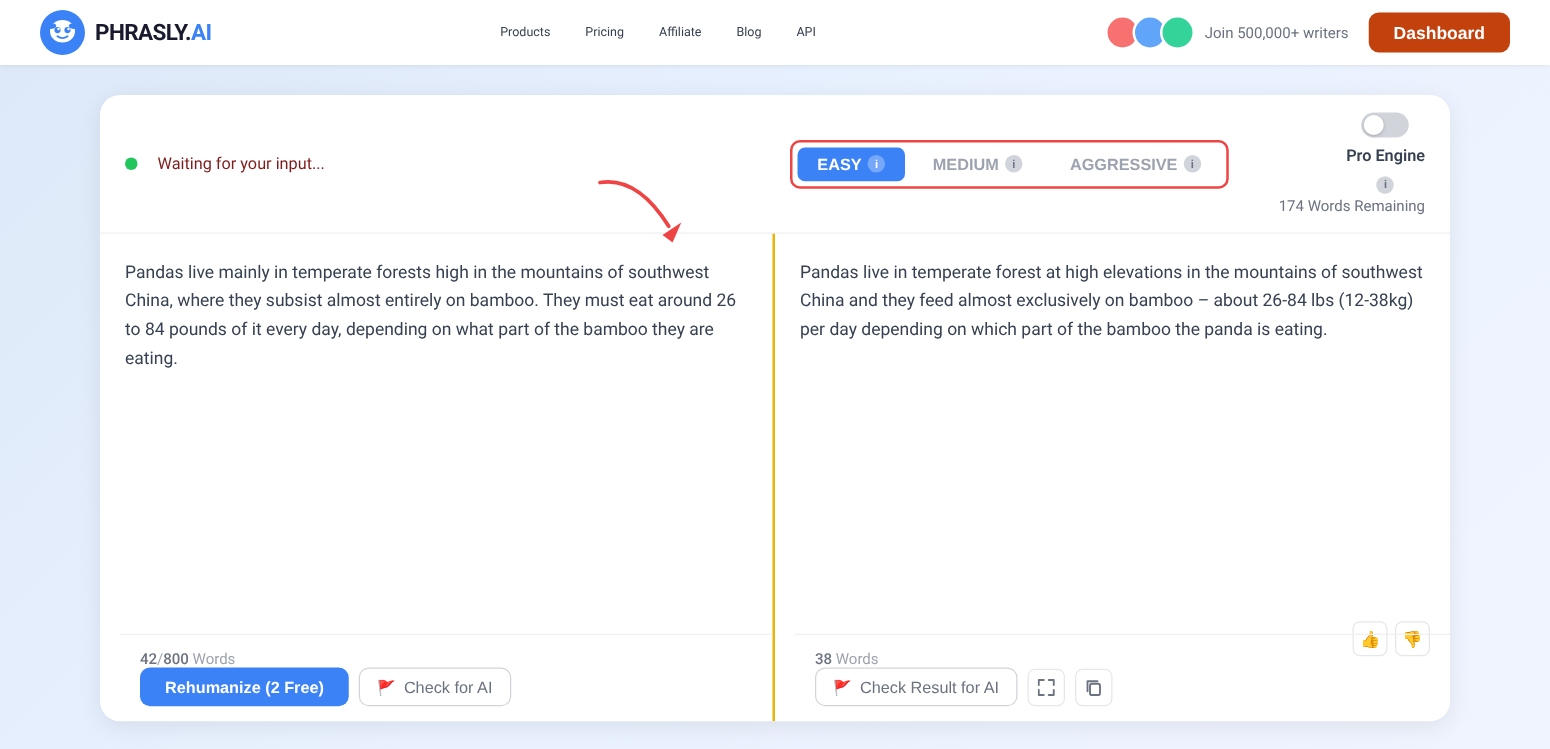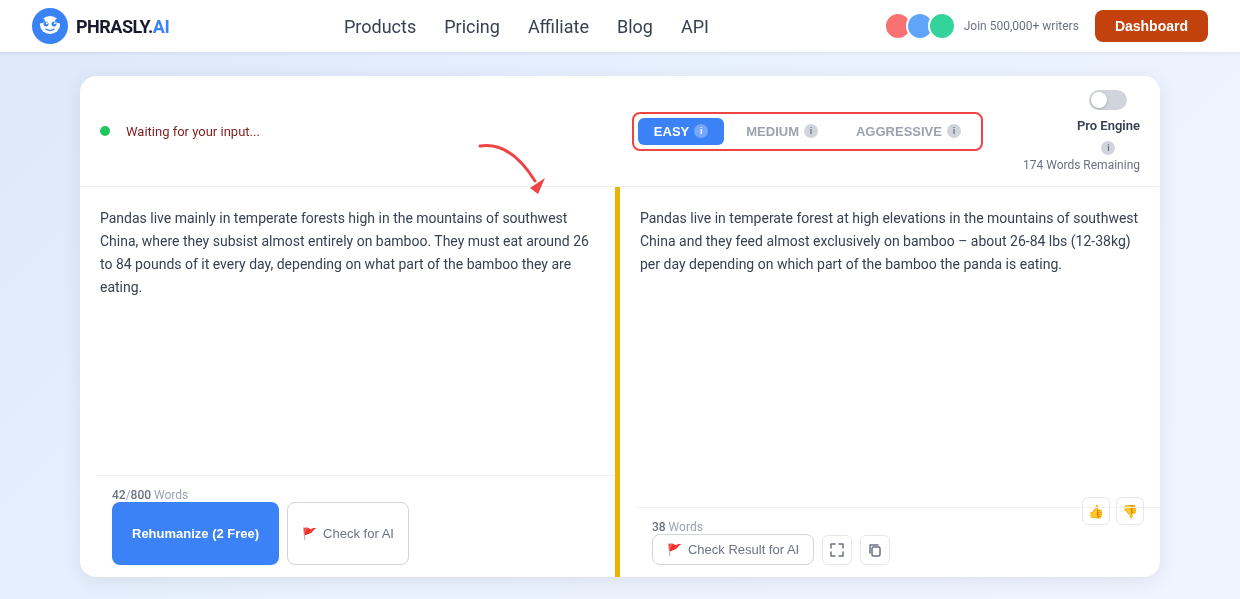--- a/index.html
+++ b/index.html
@@ -35,21 +35,21 @@
       color: #1a1a2e;
       letter-spacing: -0.5px;
     }
     .logo-text span { color: #3b82f6; }
     .nav-links {
       display: flex;
       align-items: center;
       gap: 28px;
     }
     .nav-link {
-      font-size: 18px;
+      font-size: 10px;
       color: #374151;
       text-decoration: none;
       display: flex;
       align-items: center;
       gap: 4px;
       cursor: pointer;
     }
     .nav-right {
       display: flex;
       align-items: center;
@@ -240,21 +240,21 @@
     .panels {
       display: grid;
       grid-template-columns: 1fr 1fr;
     }
     .panel {
       padding: 20px;
       min-height: 390px;
       position: relative;
     }
     .panel-left {
-      border-right: 5px solid #eab308;
+      border-right: 2px solid #eab308;
     }
     .panel-text {
       font-size: 14px;
       color: #374151;
       line-height: 1.65;
     }
 
     
     .panel-footer {
       position: absolute;
@@ -270,21 +270,21 @@
     .word-count {
       font-size: 12px;
       color: #9ca3af;
     }
     .word-count span { color: #6b7280; font-weight: 500; }
     .rehumanize-btn {
       background: #3b82f6;
       color: #fff;
       border: none;
       border-radius: 8px;
-      padding: 24px 20px;
+      padding: 8px 20px;
       font-size: 13px;
       font-weight: 600;
       cursor: pointer;
     }
     .check-ai-btn {
       display: flex;
       align-items: center;
       gap: 6px;
       background: #fff;
       border: 1px solid #d1d5db;

